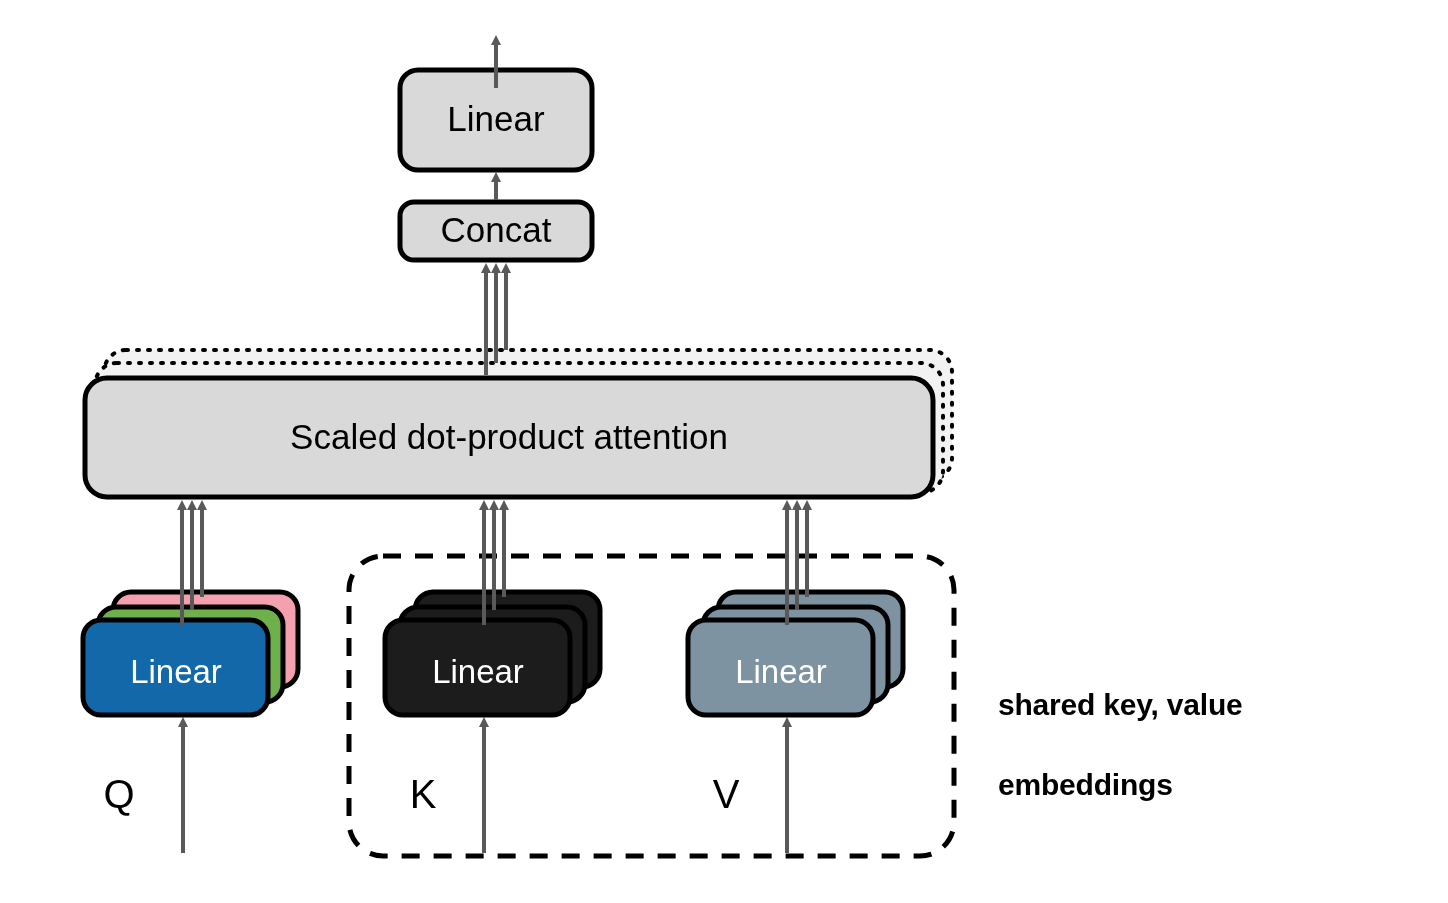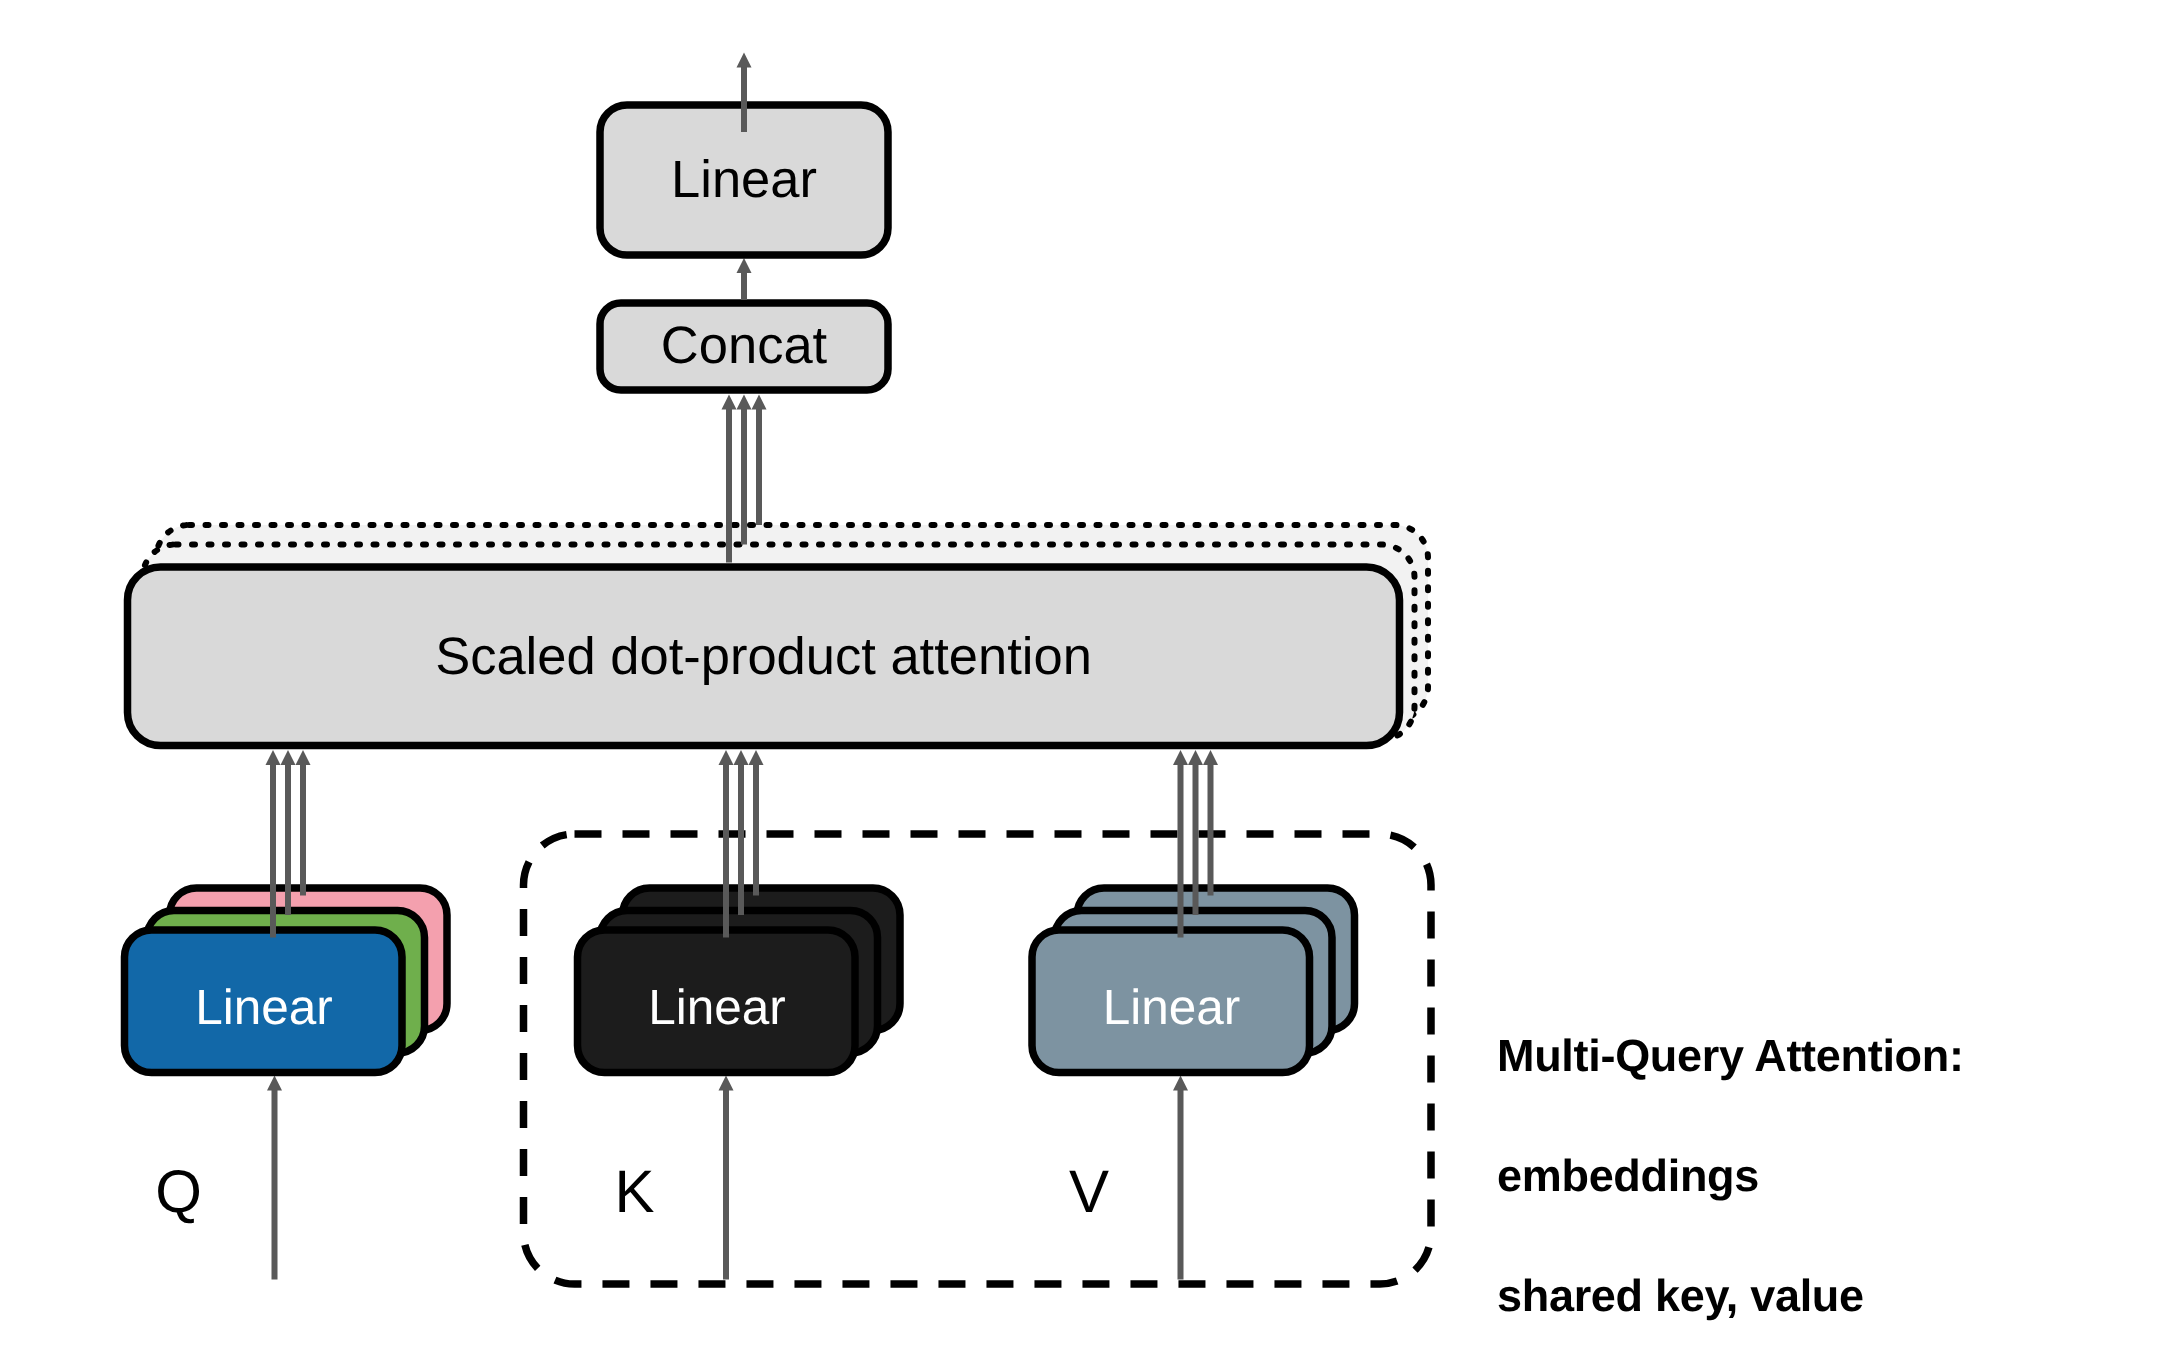--- a/index.html
+++ b/index.html
@@ -126,18 +126,17 @@
     <g>
       <rect x="400" y="70" width="192" height="100" rx="18" ry="18" fill="#d9d9d9" stroke="#000000" stroke-width="5"></rect>
       <text class="node-label" x="496" y="122" font-size="35" fill="#000000" text-anchor="middle" dominant-baseline="middle" font-family="'Liberation Sans', sans-serif">Linear</text>
     </g>
 
     <line x1="496" y1="88" x2="496" y2="40" stroke="#595959" stroke-width="4" marker-end="url(#arrowGrayThin)"></line>
 
   </svg>
 
   <div class="annotation-text" style="left:998px; top:645px; width:400px;">
-    <div>Multi-Query Attention:</div>
+    <div>shared key, value</div>
     <div>embeddings</div>
-    <div>shared key, value</div>
   </div>
 
 </div>
 
 </body></html>

